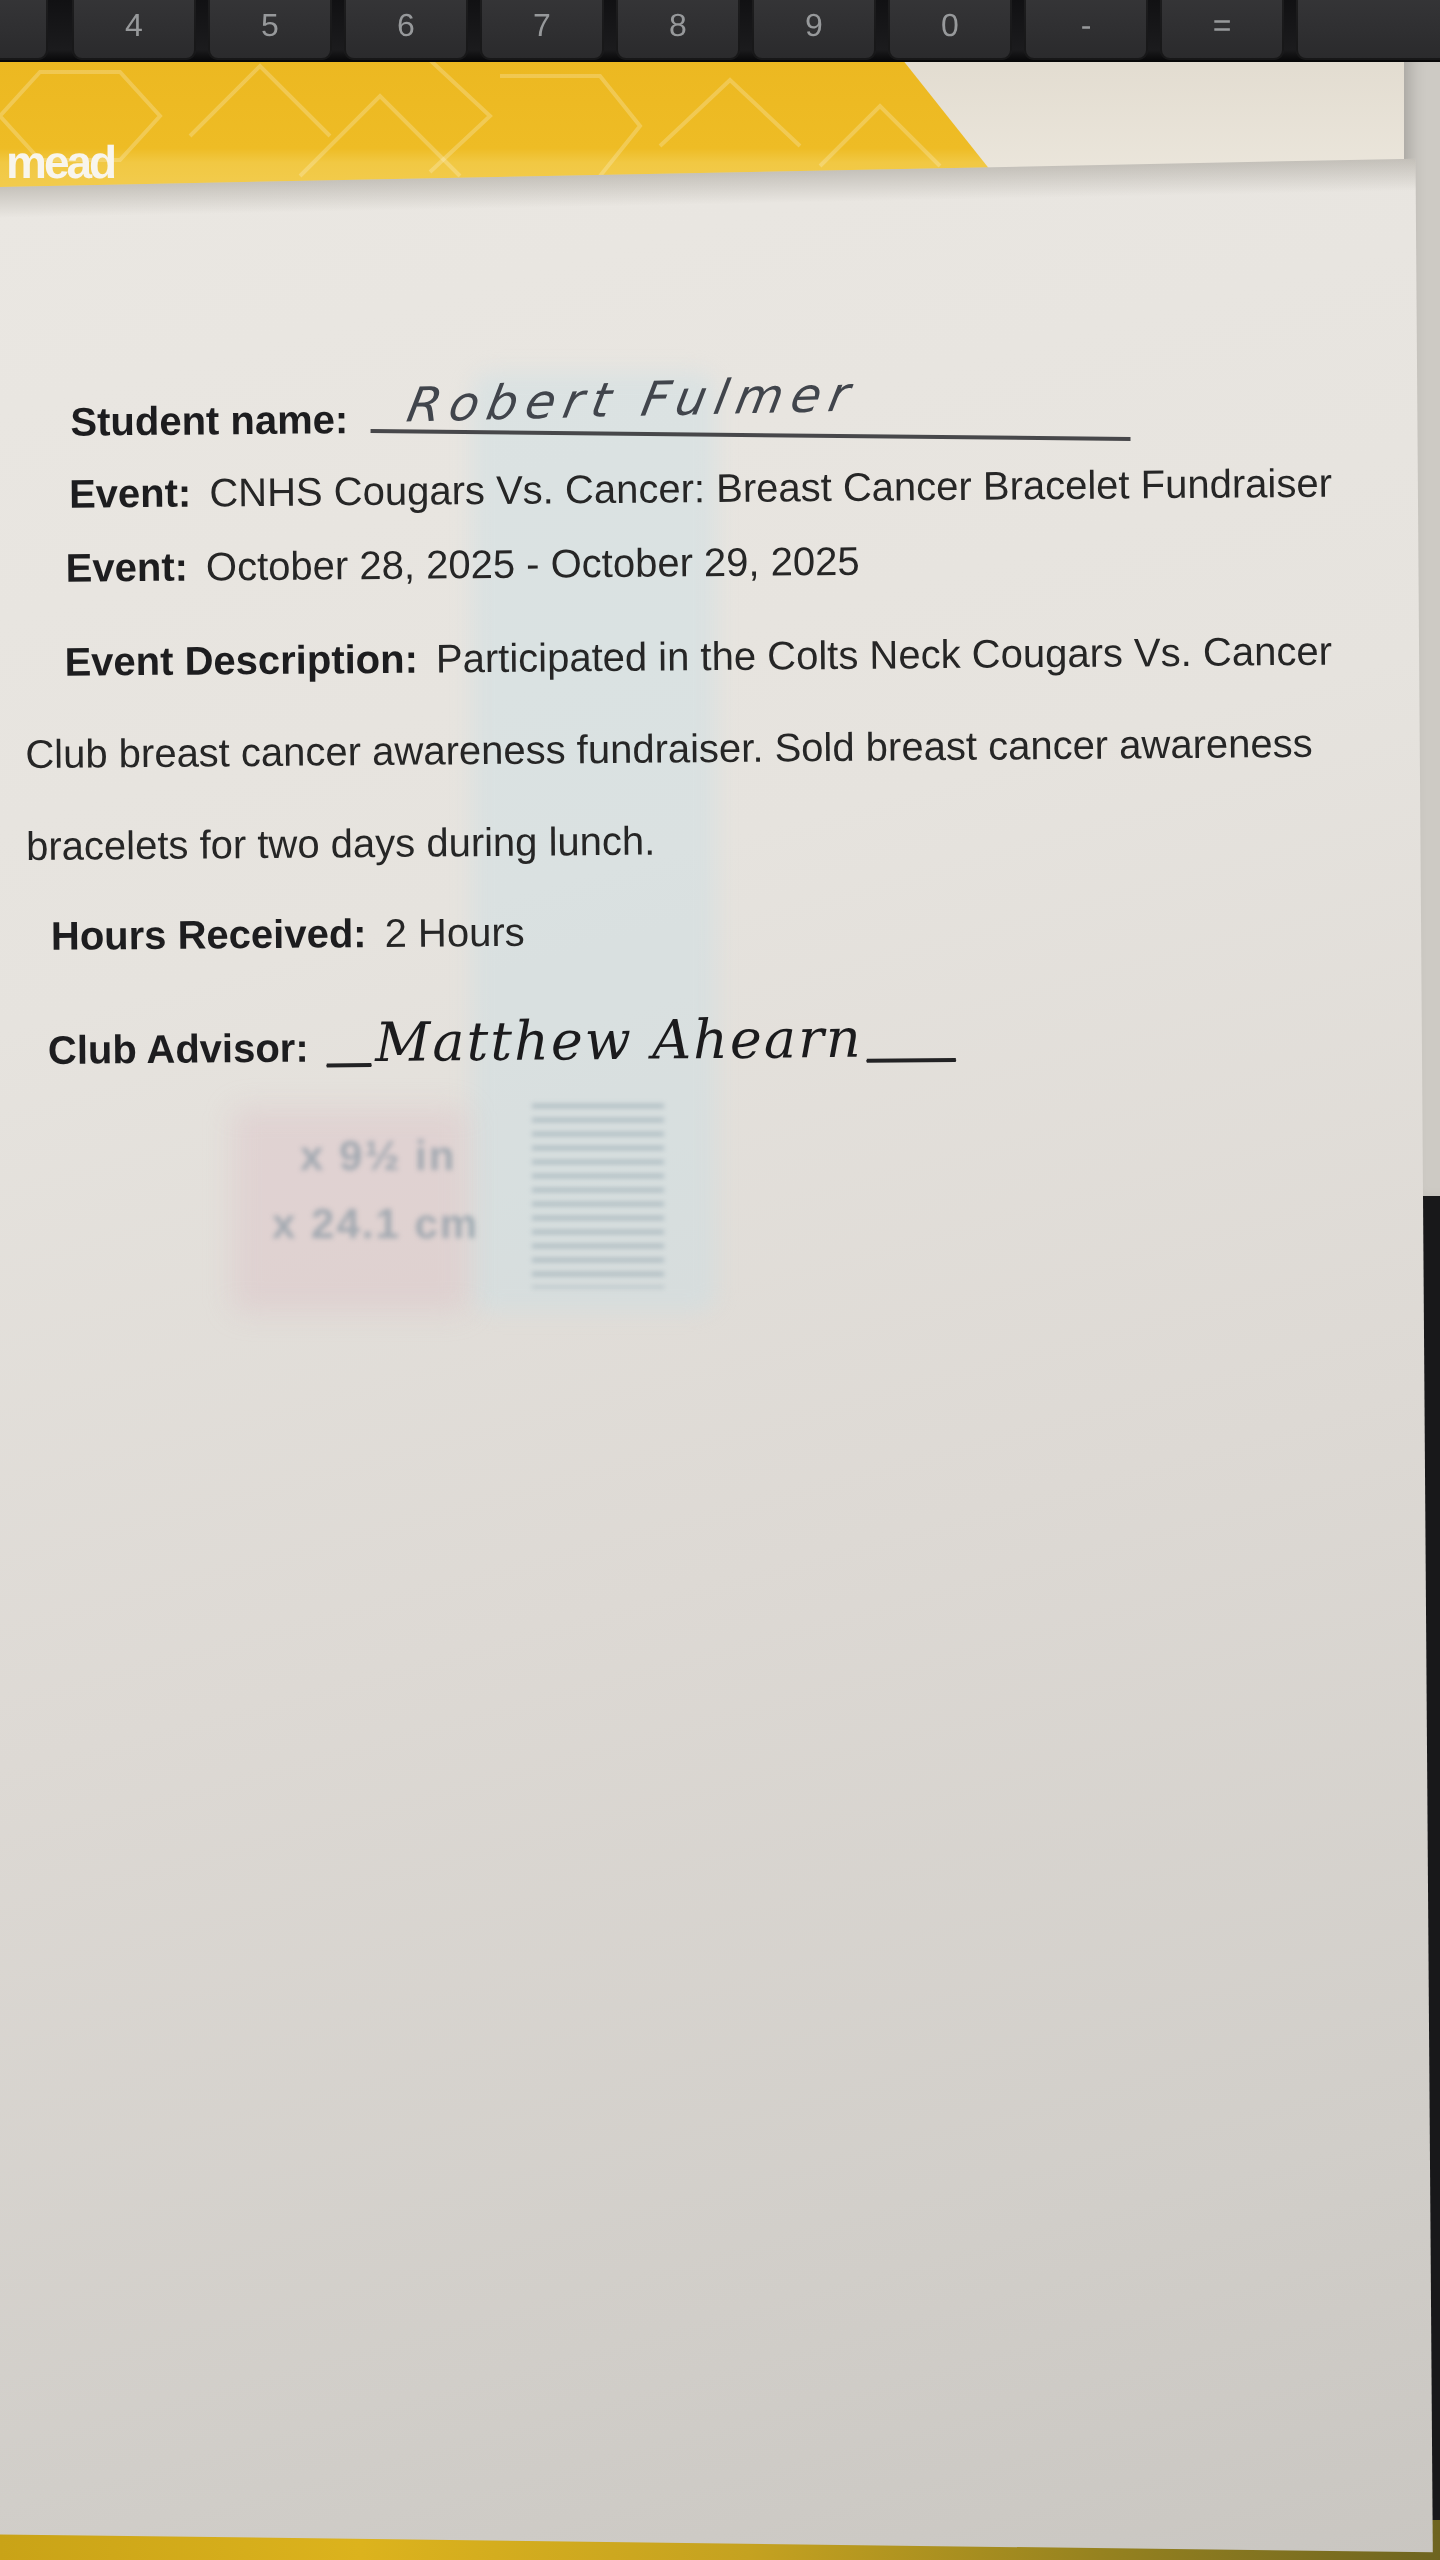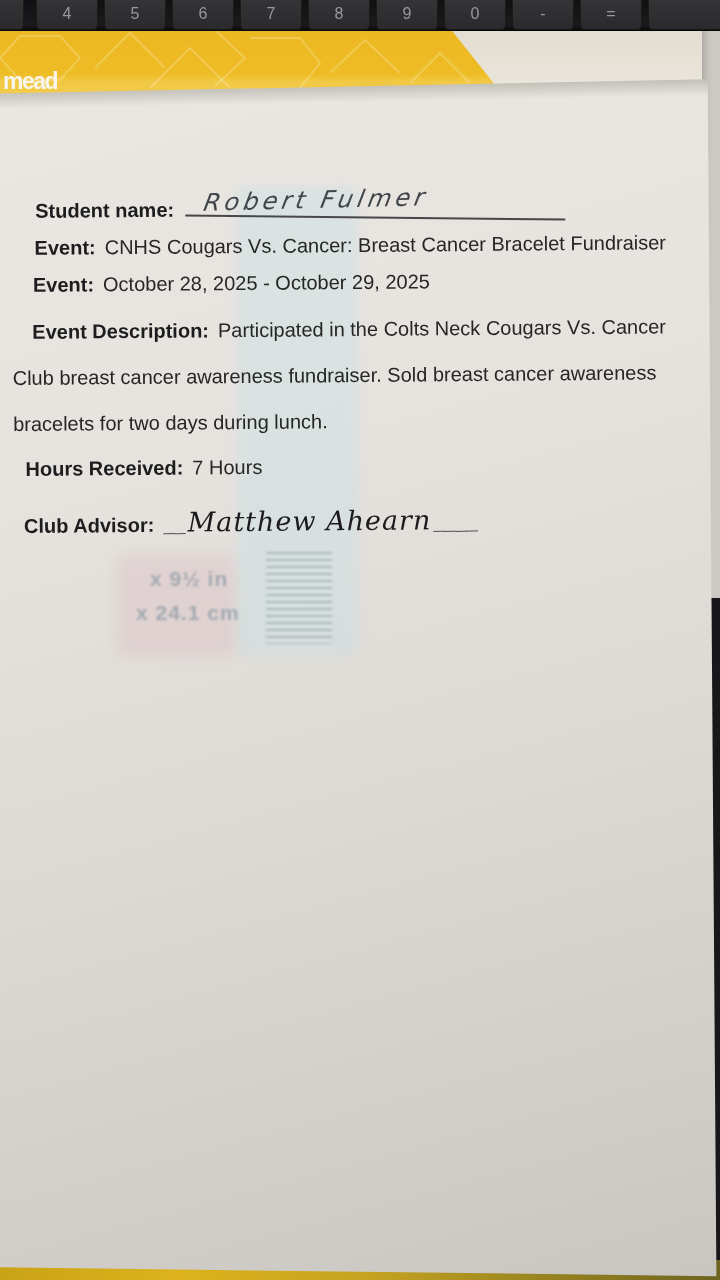--- a/index.html
+++ b/index.html
@@ -103,21 +103,21 @@
     position:absolute;left:16px;bottom:-3px;white-space:nowrap;
     font-family:"DejaVu Sans", sans-serif;font-style:italic;
     font-size:24px;color:#41454c;letter-spacing:4px;
     transform:skewX(-12deg) rotate(-2deg);transform-origin:left bottom;
   }
   .f-event{left:35px;top:234px;}
   .f-date{left:33px;top:271px;}
   .f-desc{left:12px;top:306px;width:674px;white-space:normal;line-height:46px;text-indent:20px;}
   .f-hours{left:24px;top:455px;}
   .f-advisor{left:22px;top:505px;}
-  .u-seg{font-weight:bold;color:#232325;}
+  .u-seg{font-weight:bold;color:#232325;text-decoration:underline;}
   .script-name{
     font-family:"DejaVu Serif", serif;font-style:italic;
     font-size:27px;color:#1b1b1d;letter-spacing:1px;margin:0 2px;
   }
 </style>
 </head>
 <body>
 
 <div class="scene">
 
@@ -174,21 +174,21 @@
 
       <div class="line f-date">
         <span class="lbl">Event:</span><span>October 28, 2025 - October 29, 2025</span>
       </div>
 
       <div class="line f-desc">
         <span class="lbl">Event Description:</span><span>Participated in the Colts Neck Cougars Vs. Cancer Club breast cancer awareness fundraiser. Sold breast cancer awareness bracelets for two days during lunch.</span>
       </div>
 
       <div class="line f-hours">
-        <span class="lbl">Hours Received:</span><span>7 Hours</span>
+        <span class="lbl">Hours Received:</span><span>2 Hours</span>
       </div>
 
       <div class="line f-advisor">
         <span class="lbl">Club Advisor:</span><span class="u-seg">__</span><span class="script-name">Matthew Ahearn</span><span class="u-seg">____</span>
       </div>
 
     </div>
   </div>
 
 </div>

